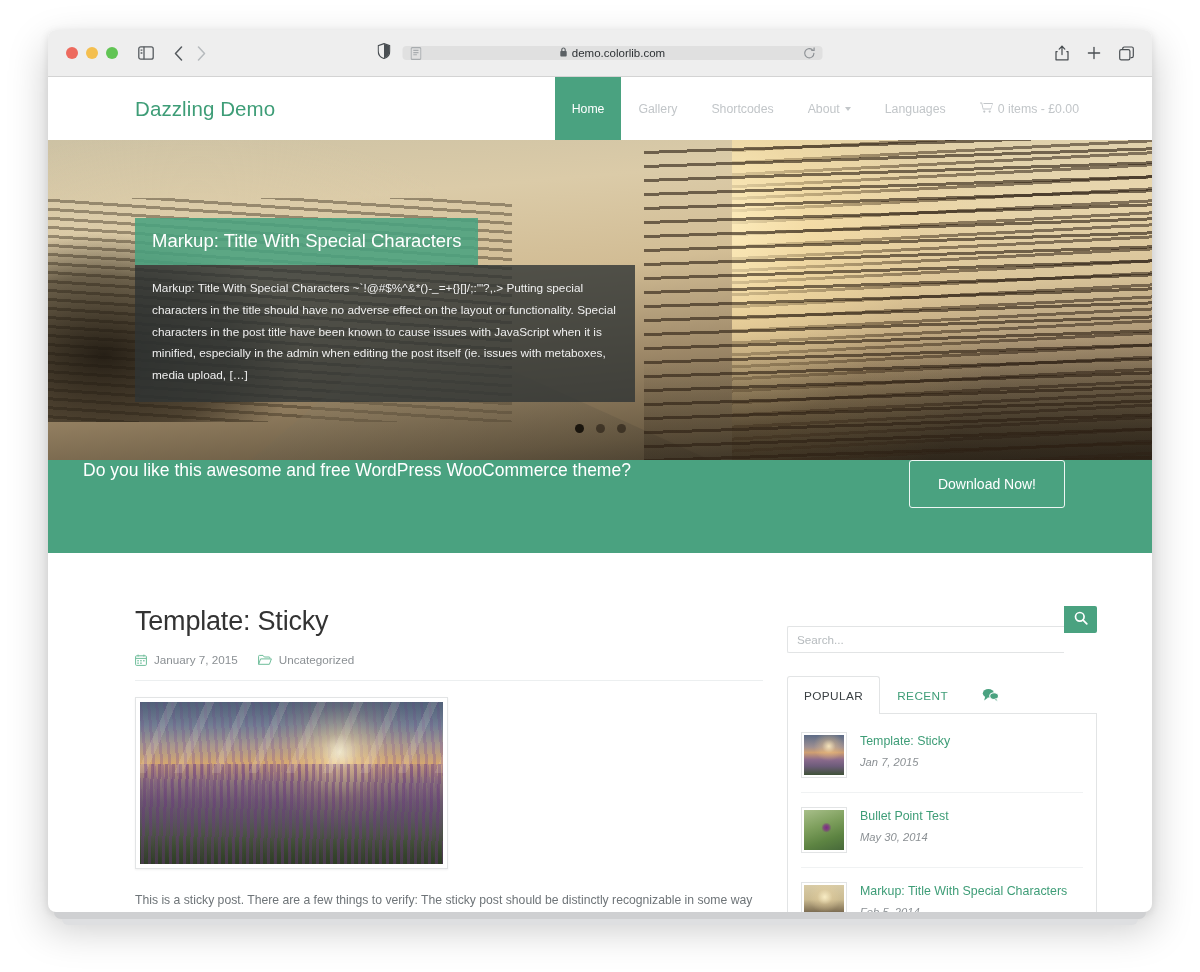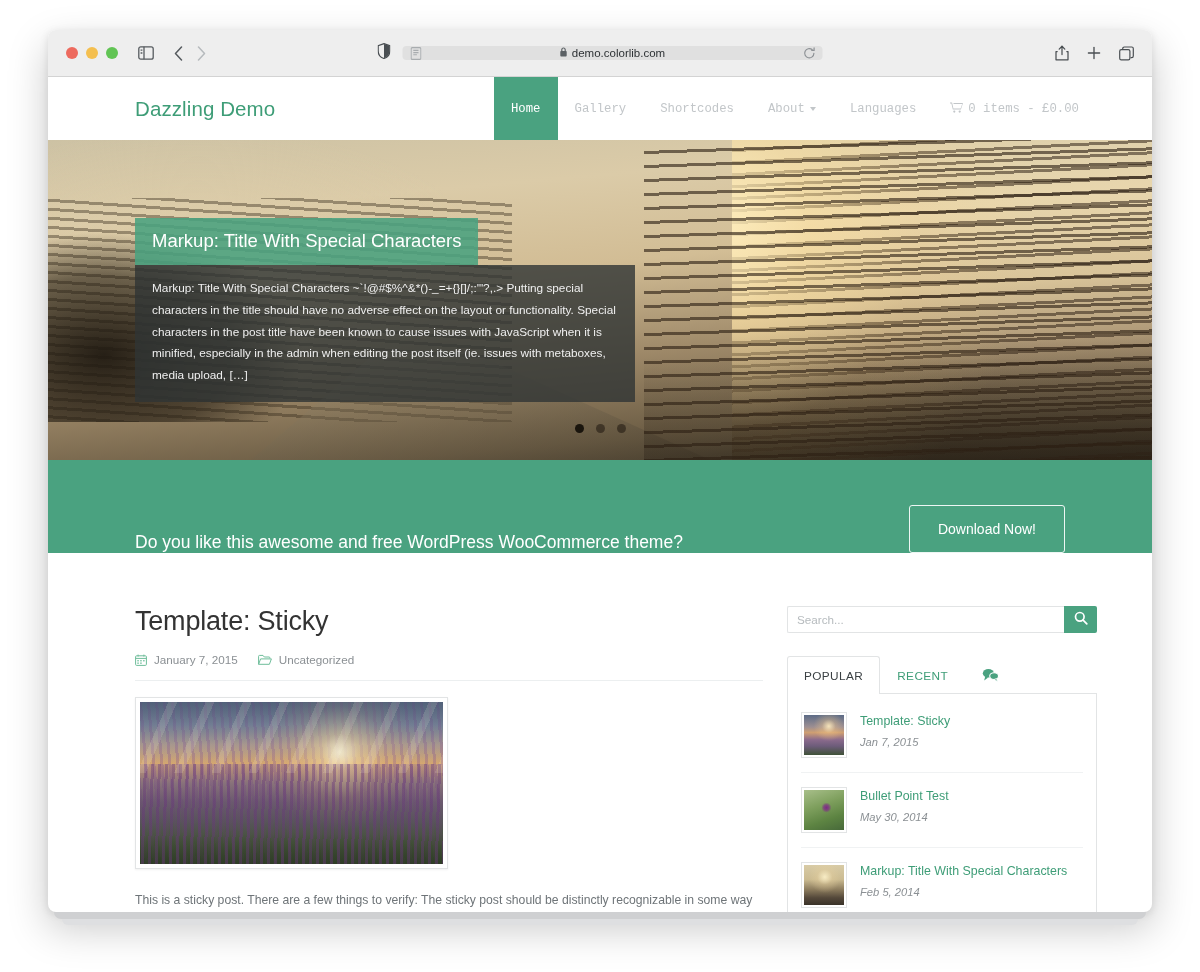--- a/index.html
+++ b/index.html
@@ -121,21 +121,20 @@
     align-items: stretch;
     padding-right: 56px;
   }
   .nav-item {
     display: flex;
     align-items: center;
     padding: 0 17px;
     font-size: 12.3px;
     color: #c2c6c9;
     white-space: nowrap;
-    font-family: Liberation Mono, monospace;
   }
   .nav-item.active {
     background: #4aa280;
     color: #ffffff;
   }
   .caret-down {
     display: inline-block;
     margin-left: 5px;
     width: 0; height: 0;
     border-left: 3.5px solid transparent;
@@ -253,22 +252,22 @@
     border-radius: 50%;
     background: rgba(30,22,14,0.55);
   }
   .dot.active { background: rgba(12,8,4,0.85); }
 
   
   .callout {
     height: 93px;
     background: #4aa280;
     display: flex;
-    align-items: flex-end;
-    padding: 0 87px 0 87px;
+    align-items: flex-start;
+    padding: 0 87px 0 35px;
     justify-content: space-between;
   }
   .callout-text {
     font-size: 17.5px;
     color: #ffffff;
     font-weight: normal;
   }
   .callout-btn {
     border: 1px solid rgba(255,255,255,0.9);
     color: #ffffff;
@@ -391,20 +390,21 @@
     height: 27px;
     border: 1px solid #e2e4e5;
     border-right: none;
     background: #ffffff;
     font-size: 11.7px;
     font-family: "Liberation Sans", sans-serif;
     color: #444;
     padding: 0 9px;
     outline: none;
     border-radius: 2px 0 0 2px;
+    margin-top: 20px;
   }
   .search-input::placeholder { color: #b6bbbe; }
   .search-submit {
     width: 33px;
     height: 27px;
     background: #4aa280;
     border: none;
     border-radius: 0 2px 2px 0;
     cursor: pointer;
     color: #fff;

